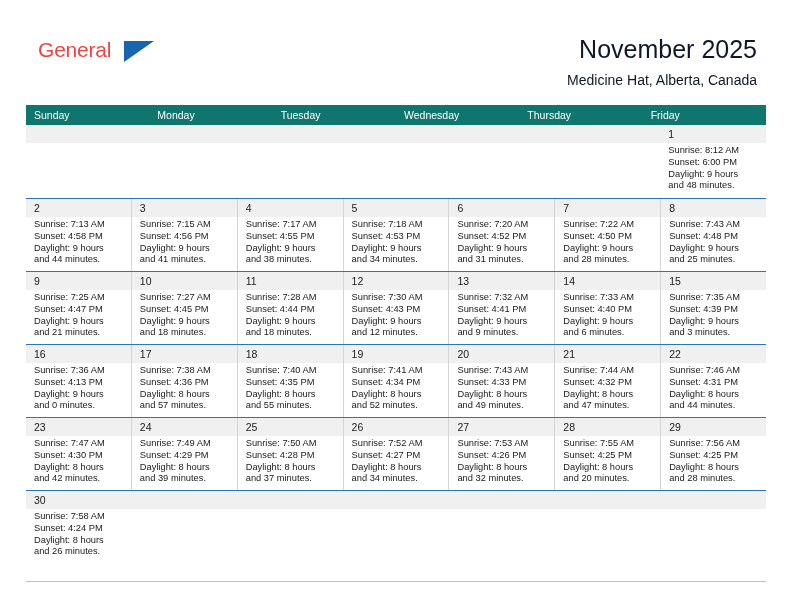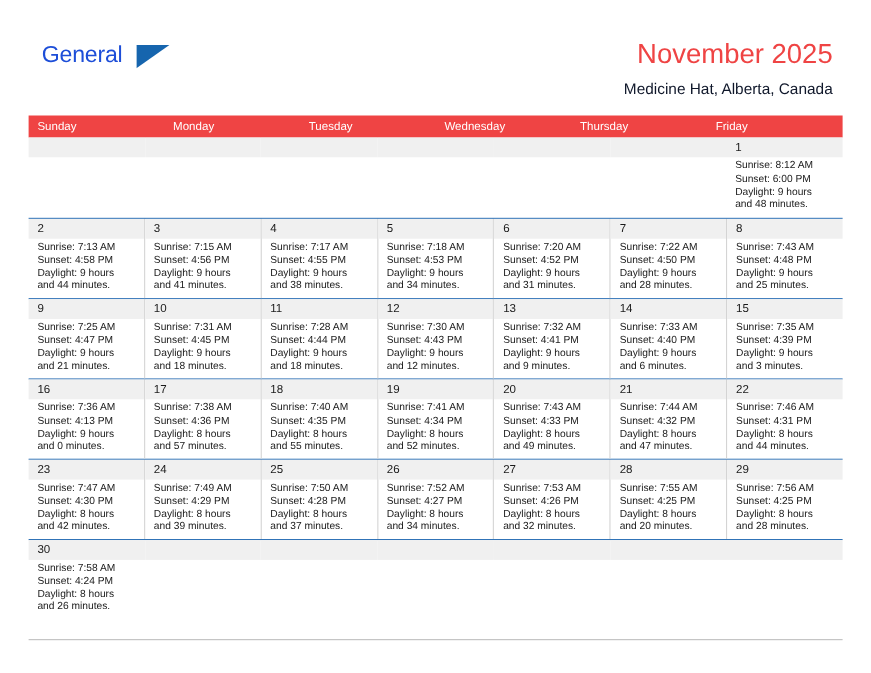--- a/index.html
+++ b/index.html
@@ -35,21 +35,21 @@
     top: 38px;
     width: 190px;
     height: 52px;
   }
   .brand-general {
     position: absolute;
     left: 0;
     top: 0;
     font-size: 21px;
     letter-spacing: -0.2px;
-    color: #1d4ed8;
+    color: #ef4444;
     font-family: "Liberation Sans", sans-serif;
   }
   .brand-tri {
     position: absolute;
     left: 86px;
     top: 3px;
     width: 0;
     height: 0;
     border-left: 30px solid #1665ae;
     border-bottom: 21px solid transparent;
@@ -74,21 +74,21 @@
   }
 
   .titles {
     position: absolute;
     right: 35px;
     top: 33px;
     text-align: right;
   }
   .cal-title {
     font-size: 25px;
-    color: #ef4444;
+    color: #0f172a;
     font-weight: normal;
     line-height: 32px;
     white-space: nowrap;
   }
   .cal-subtitle {
     margin-top: 6px;
     font-size: 14px;
     color: #0f172a;
     line-height: 18px;
     white-space: nowrap;
@@ -96,21 +96,21 @@
 
   
   .calendar {
     position: absolute;
     left: 26px;
     top: 105px;
     width: 740px;
   }
   .weekhead {
     display: flex;
-    background: #ef4444;
+    background: #0f766e;
     height: 20px;
   }
   .weekhead .dayname {
     flex: 1 1 0;
     color: #ffffff;
     font-size: 10.5px;
     line-height: 20px;
     padding-left: 8px;
     box-sizing: border-box;
     white-space: nowrap;
@@ -294,21 +294,21 @@
             <div class="lines">
               <div>Sunrise: 7:25 AM</div>
               <div>Sunset: 4:47 PM</div>
               <div>Daylight: 9 hours</div>
               <div>and 21 minutes.</div>
             </div>
           </div>
           <div class="cell sep">
             <div class="num">10</div>
             <div class="lines">
-              <div>Sunrise: 7:31 AM</div>
+              <div>Sunrise: 7:27 AM</div>
               <div>Sunset: 4:45 PM</div>
               <div>Daylight: 9 hours</div>
               <div>and 18 minutes.</div>
             </div>
           </div>
           <div class="cell sep">
             <div class="num">11</div>
             <div class="lines">
               <div>Sunrise: 7:28 AM</div>
               <div>Sunset: 4:44 PM</div>

